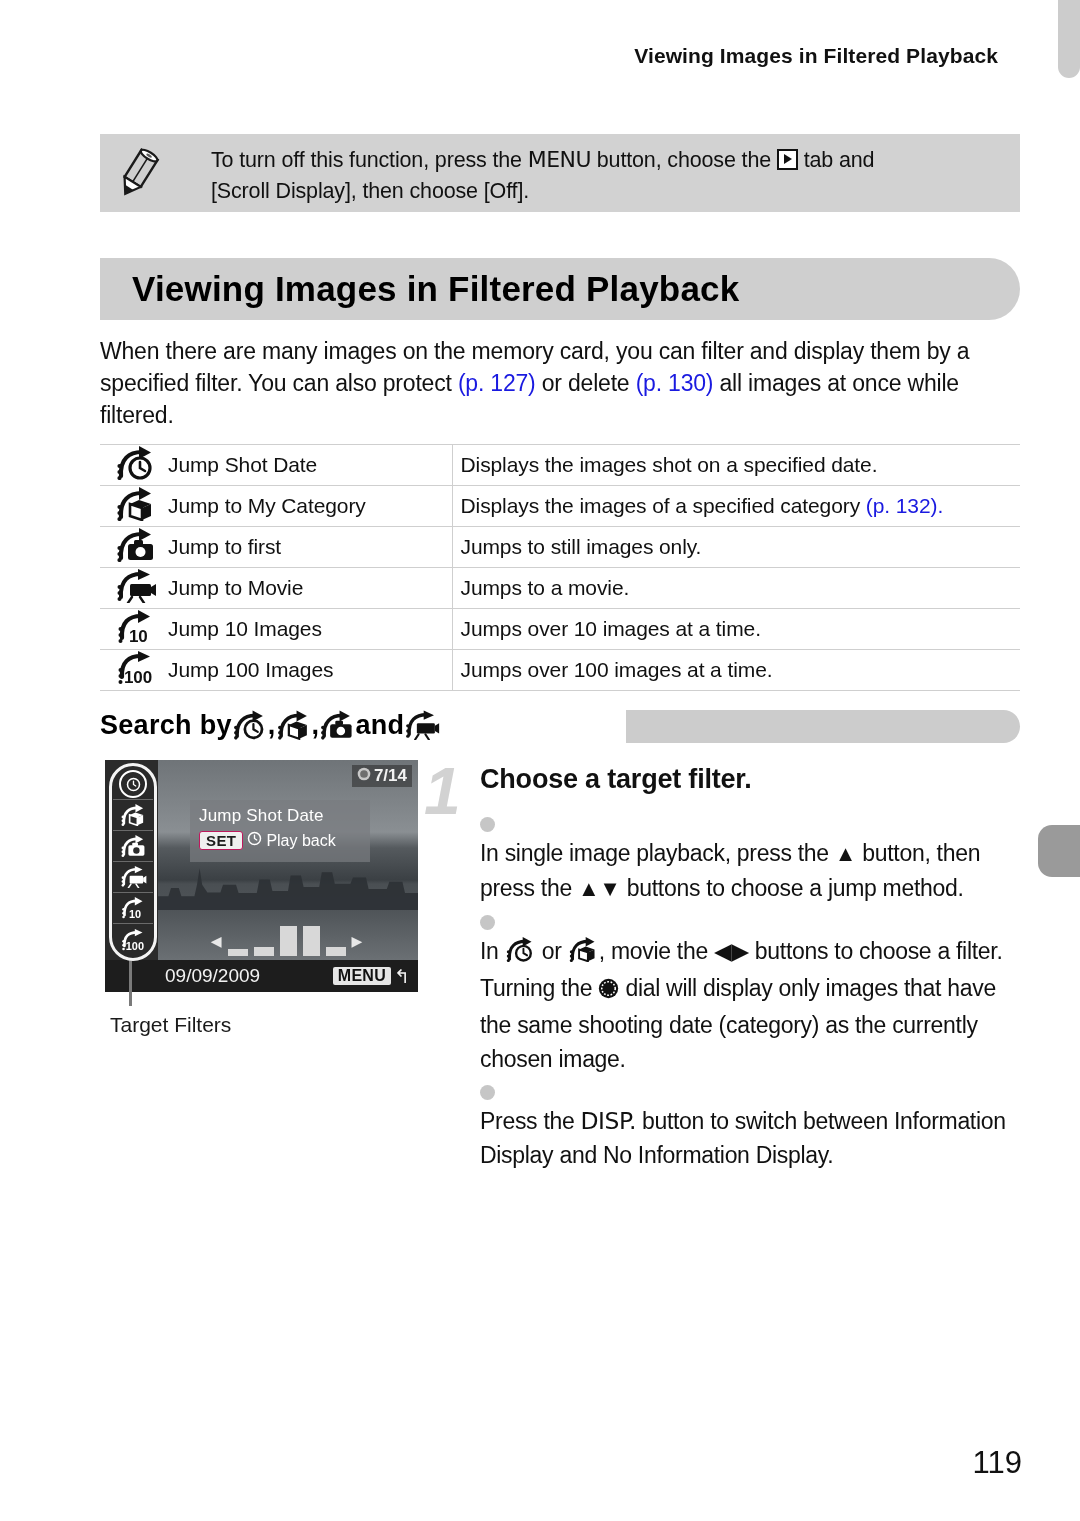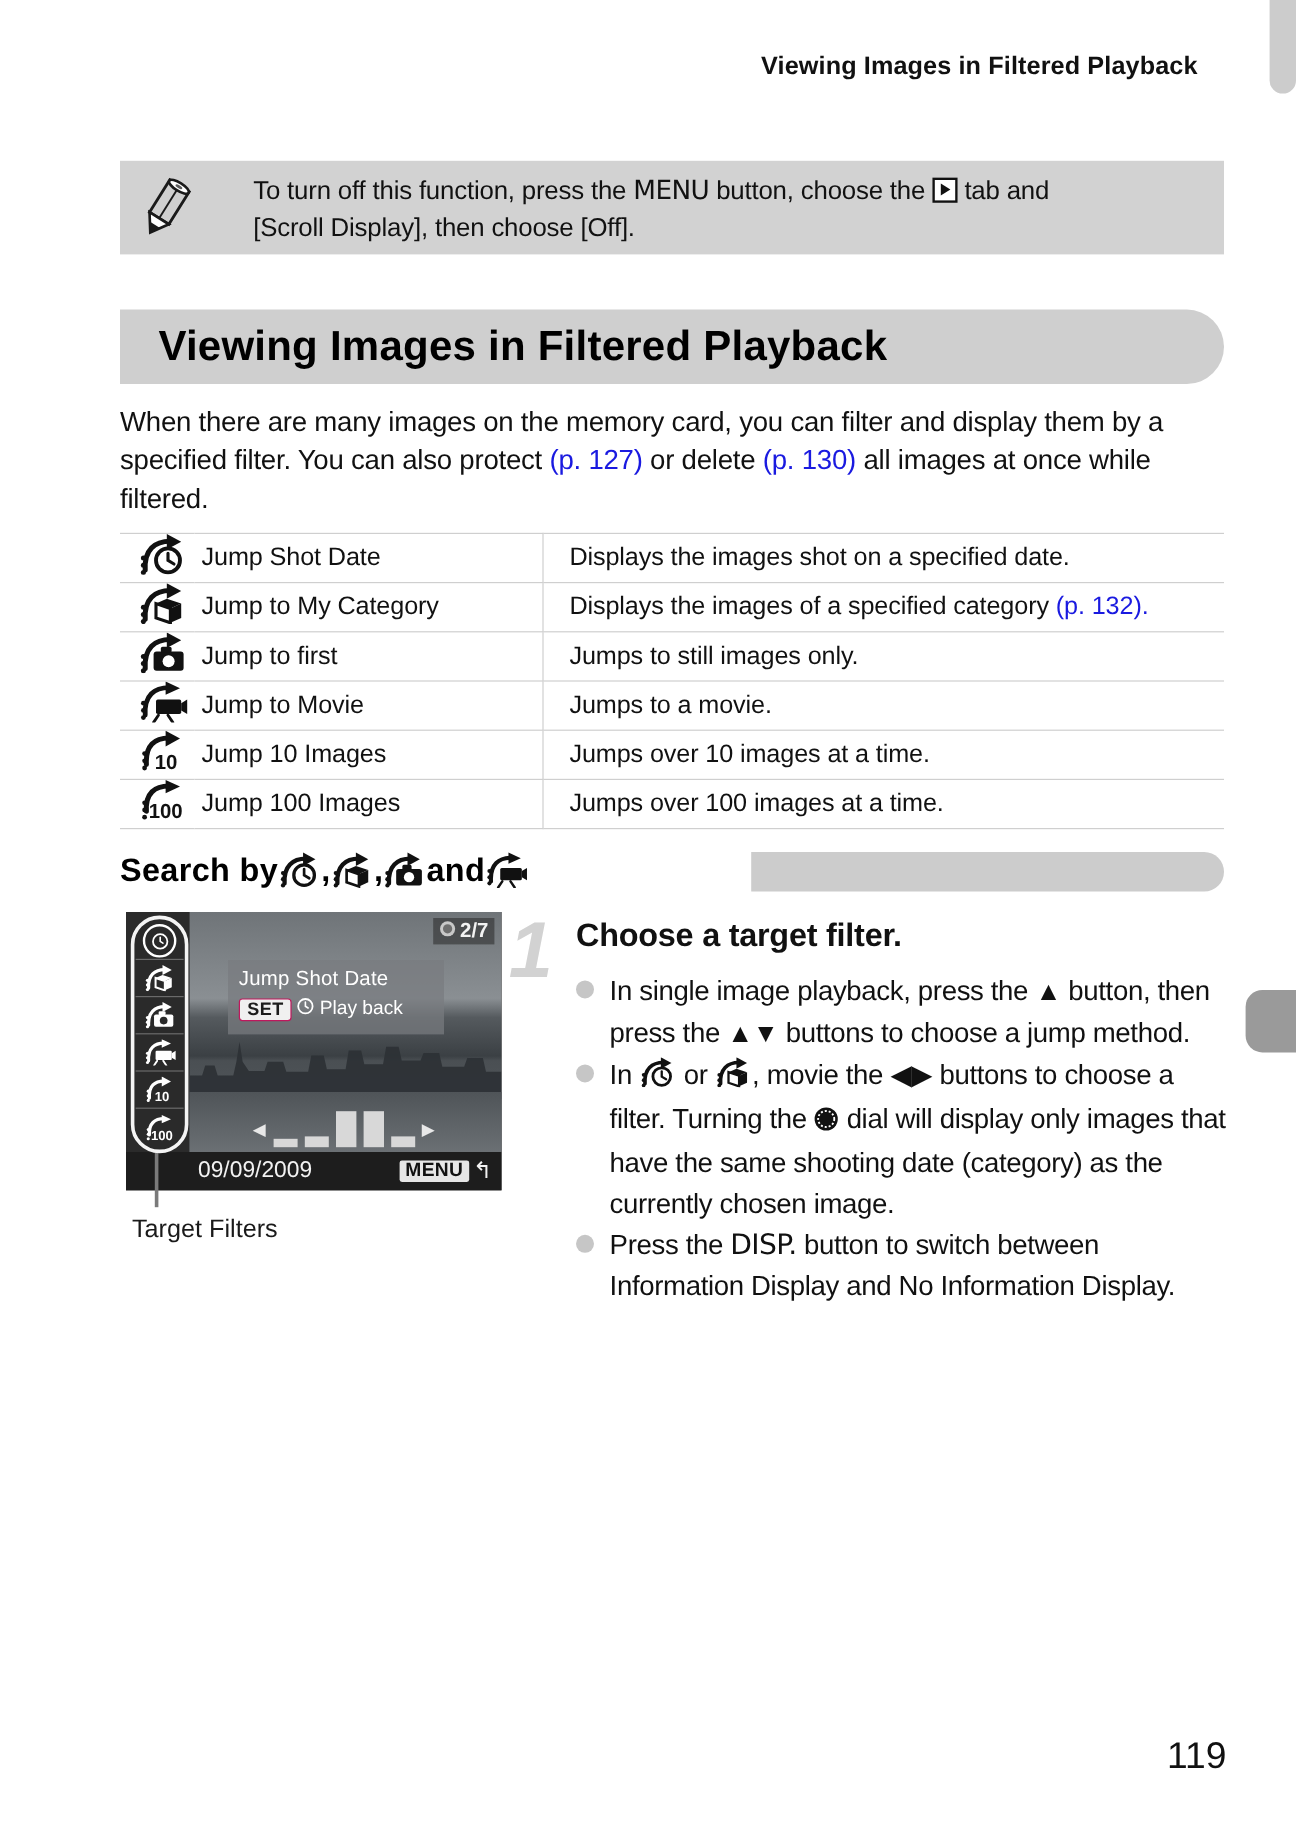--- a/index.html
+++ b/index.html
@@ -93,21 +93,21 @@
   .filter-table td {
     border-bottom: 1.5px solid #cfcfcf;
     font-size: 21px;
     letter-spacing: -0.1px;
     vertical-align: middle;
     color: #111;
   }
   .filter-table tr:first-child td { border-top: 1.5px solid #cfcfcf; }
   .col-icon  { width: 62px; text-align: center; padding-left: 10px; }
   .col-name  { width: 290px; border-right: 1.5px solid #cfcfcf; padding-left: 6px; }
-  .col-desc  { padding-left: 22px; }
+  .col-desc  { padding-left: 8px; }
 
   
   .subhead-bar {
     position: absolute; left: 100px; top: 708px;
     width: 920px; height: 40px;
     display: flex; align-items: center;
   }
   .subhead-bar .bar-fill {
     position: absolute; right: 0; top: 2px;
     width: 394px; height: 33px;
@@ -239,20 +239,21 @@
     letter-spacing: -.2px;
     color: #111;
   }
   .bullets {
     position: absolute; left: 480px; top: 808px;
     width: 545px;
   }
   .bullet {
     display: flex;
     margin-bottom: 0px;
+    flex-direction: column;
   }
   .bdot {
     flex: 0 0 28px;
     padding-top: 9px;
   }
   .bdot i {
     display: block; width: 15px; height: 15px;
     border-radius: 50%; background: #c6c6c6;
   }
   .btext {
@@ -483,21 +484,21 @@
       <div class="water"></div>
     </div>
 
     <div class="lcd-counter">
       <span>
         <svg width="14" height="14" viewBox="0 0 20 20">
             <circle cx="10" cy="10" r="9" fill="#c8c8c8"></circle>
             <circle cx="10" cy="10" r="5.5" fill="#6e6e6e"></circle>
           </svg>
       </span>
-      <span>2/7</span>
+      <span>7/14</span>
     </div>
 
     <div class="lcd-toast">
       <div class="t1">Jump Shot Date</div>
       <div class="t2">
         <span class="set-badge">SET</span>
         <span>
           <svg width="15" height="15" viewBox="0 0 20 20">
               <circle cx="10" cy="10" r="8" fill="none" stroke="#fff" stroke-width="2"></circle>
               <path d="M10 5.5 L10 10 L13 12" fill="none" stroke="#fff" stroke-width="1.8" stroke-linecap="round"></path>

